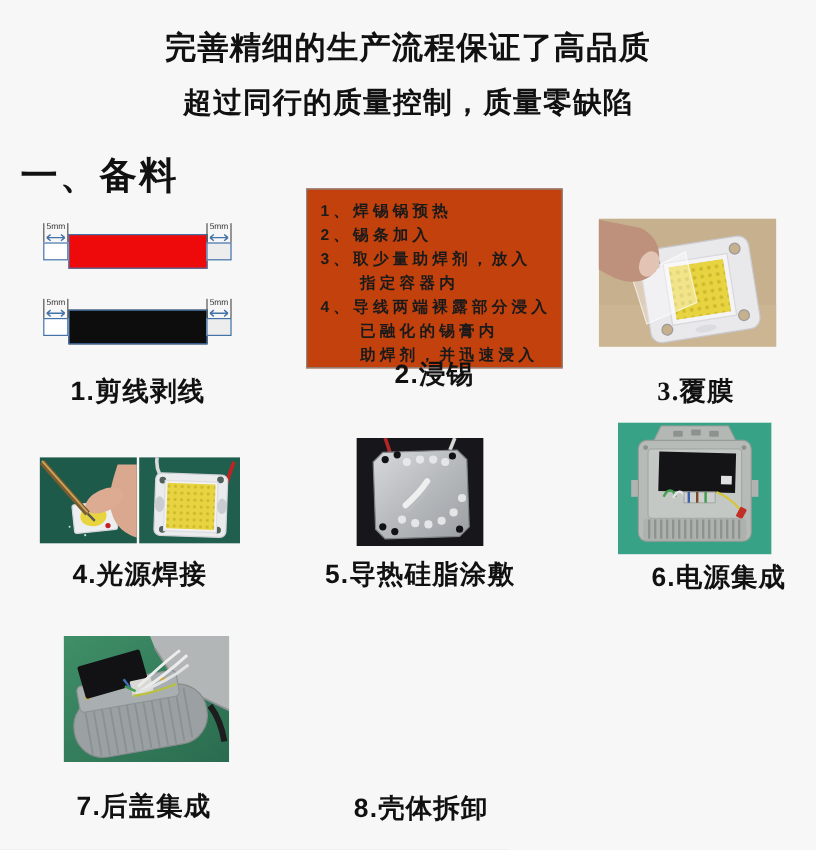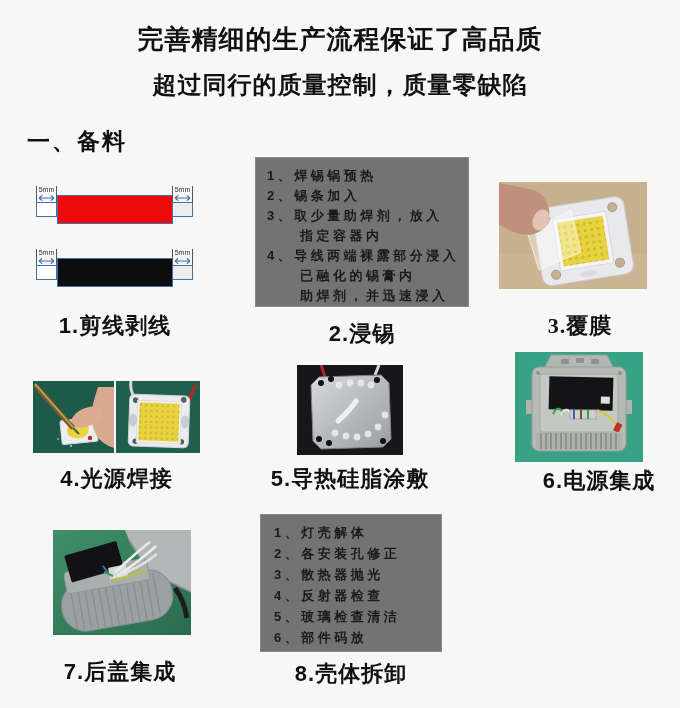--- a/index.html
+++ b/index.html
@@ -4,40 +4,40 @@
 <style>
   html,body{margin:0;padding:0;background:#e9e9e9;}
   .page{
     position:relative;width:680px;height:708px;background:#f7f7f7;overflow:hidden;
     font-family:"Liberation Sans","DejaVu Sans",sans-serif;color:#111;
   }
   .title{position:absolute;top:22px;left:0;width:680px;text-align:center;
     font-size:26px;font-weight:bold;letter-spacing:1px;}
   .subtitle{position:absolute;top:69px;left:0;width:680px;text-align:center;
     font-size:24px;font-weight:bold;letter-spacing:1px;}
-  .heading{position:absolute;top:126px;left:27px;font-size:23px;font-weight:bold;letter-spacing:2px;}
+  .heading{position:absolute;top:126px;left:17px;font-size:31px;font-weight:bold;letter-spacing:2px;}
   .caption{position:absolute;font-size:22px;font-weight:bold;text-align:center;letter-spacing:1px;white-space:nowrap;}
 
   
   .wirediagram{position:absolute;left:36px;top:188px;width:158px;height:112px;}
   .wirerow{position:absolute;left:0;width:158px;height:48px;}
   .wirebody{position:absolute;left:21px;top:7px;width:114px;height:27px;border:1px solid #4472a8;}
   .wirebody.red{background:#ee0a0a;}
   .wirebody.black{background:#0d0d0d;}
   .wireend{position:absolute;top:14px;width:19px;height:13px;border:1px solid #4472a8;}
   .wireend.l{left:0;background:#ffffff;}
   .wireend.r{left:136px;background:#ededed;}
   .marker{position:absolute;top:-2px;width:21px;height:16px;box-sizing:border-box;
     border-left:1px solid #555;border-right:1px solid #555;text-align:center;}
   .marker.ml{left:0;} .marker.mr{left:136px;}
   .mlabel{font-size:7px;line-height:7px;color:#333;font-weight:normal;letter-spacing:0;}
   .marker svg{display:block;margin:1px auto 0 auto;}
 
   
-  .textbox{position:absolute;background:#737373;border:1px solid #8a8a8a;box-sizing:border-box;}
+  .textbox{position:absolute;background:#c2410c;border:1px solid #8a8a8a;box-sizing:border-box;}
   .tb2{left:255px;top:157px;width:214px;height:150px;padding:8px 0 0 11px;}
   .tb8{left:260px;top:514px;width:182px;height:138px;padding:7px 0 0 13px;}
   .tline{font-size:13px;font-weight:bold;letter-spacing:3.5px;line-height:20px;
     white-space:nowrap;color:#1a1a1a;}
   .tb8 .tline{line-height:21px;}
   .tline.cont{padding-left:33px;}
 
   .photo{position:absolute;line-height:0;}
   .photo svg{display:block;}
 </style>
@@ -284,31 +284,23 @@
       <path d="M56,44 l-6,-8" stroke="#3f6fb5" stroke-width="2"></path>
       <path d="M60,46 l-9,-4" stroke="#3f9b4f" stroke-width="2"></path>
       <path d="M62,42 C76,30 86,20 97,12" stroke="#ececec" stroke-width="2.5" fill="none"></path>
       <path d="M64,46 C80,36 92,26 103,16" stroke="#ececec" stroke-width="2.5" fill="none"></path>
       <path d="M60,48 C76,42 92,34 104,24" stroke="#e2e2e2" stroke-width="2.5" fill="none"></path>
       <path d="M58,50 C72,48 84,44 94,40" stroke="#b9c13e" stroke-width="2" fill="none"></path>
       <path d="M122,58 C128,66 132,76 134,88" stroke="#1d1d1f" stroke-width="5" fill="none"></path>
     </svg>
   </div>
 
-  <div class="textbox tb8">
-    <div class="tline">1、灯壳解体</div>
-    <div class="tline">2、各安装孔修正</div>
-    <div class="tline">3、散热器抛光</div>
-    <div class="tline">4、反射器检查</div>
-    <div class="tline">5、玻璃检查清洁</div>
-    <div class="tline">6、部件码放</div>
-  </div>
 
   <div class="caption" style="left:15px;top:311px;width:200px;">1.剪线剥线</div>
-  <div class="caption" style="left:255px;top:319px;width:214px;">2.浸锡</div>
+  <div class="caption" style="left:255px;top:297px;width:214px;">2.浸锡</div>
   <div class="caption" style="left:506px;top:311px;width:148px;font-family:Liberation Serif, serif;">3.覆膜</div>
   <div class="caption" style="left:33px;top:464px;width:167px;">4.光源焊接</div>
   <div class="caption" style="left:250px;top:464px;width:200px;">5.导热硅脂涂敷</div>
   <div class="caption" style="left:511px;top:466px;width:140px;margin-left:18px;">6.电源集成</div>
   <div class="caption" style="left:40px;top:657px;width:160px;">7.后盖集成</div>
   <div class="caption" style="left:260px;top:659px;width:182px;">8.壳体拆卸</div>
 
 </div>
 
 </body></html>

